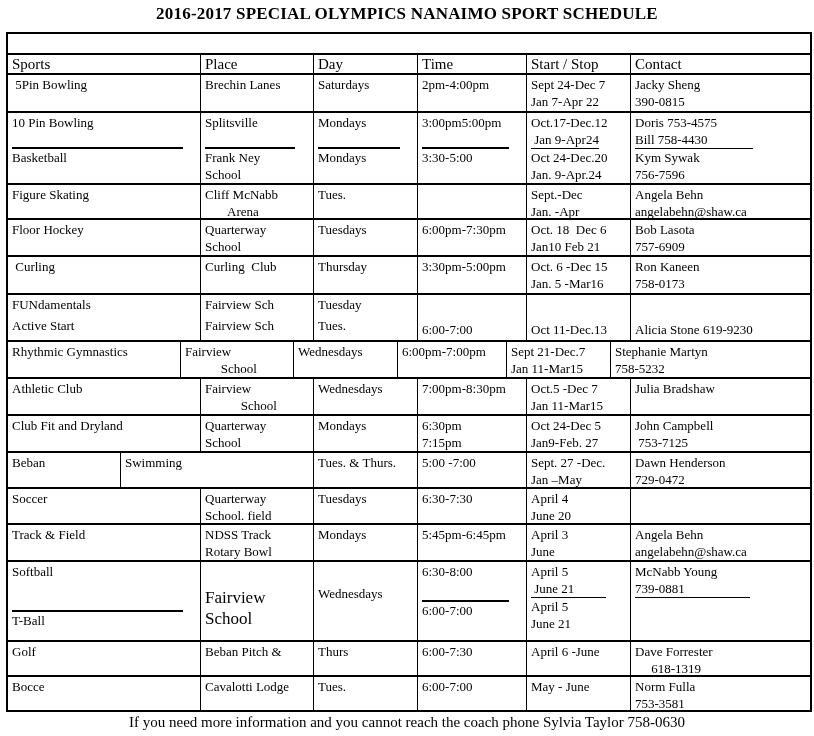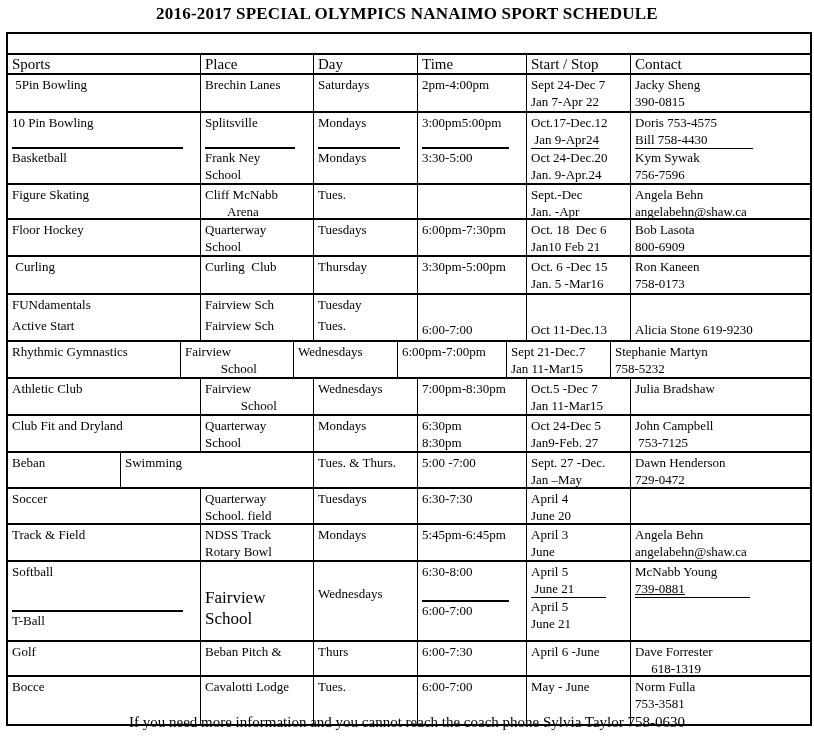--- a/index.html
+++ b/index.html
@@ -173,21 +173,21 @@
       </div>
       <div class="cell" style="width: 109px;">
         <div class="line">6:00pm-7:30pm</div>
       </div>
       <div class="cell" style="width: 104px;">
         <div class="line">Oct. 18  Dec 6</div>
         <div class="line">Jan10 Feb 21</div>
       </div>
       <div class="cell">
         <div class="line">Bob Lasota</div>
-        <div class="line">800-6909</div>
+        <div class="line">757-6909</div>
       </div>
     </div>
     <div class="trow" style="height: 38px;">
       <div class="cell" style="width: 193px;">
         <div class="line"> Curling</div>
       </div>
       <div class="cell" style="width: 113px;">
         <div class="line">Curling  Club</div>
       </div>
       <div class="cell" style="width: 104px;">
@@ -285,21 +285,21 @@
       </div>
       <div class="cell" style="width: 113px;">
         <div class="line">Quarterway</div>
         <div class="line">School</div>
       </div>
       <div class="cell" style="width: 104px;">
         <div class="line">Mondays</div>
       </div>
       <div class="cell" style="width: 109px;">
         <div class="line">6:30pm</div>
-        <div class="line">8:30pm</div>
+        <div class="line">7:15pm</div>
       </div>
       <div class="cell" style="width: 104px;">
         <div class="line">Oct 24-Dec 5</div>
         <div class="line">Jan9-Feb. 27</div>
       </div>
       <div class="cell">
         <div class="line">John Campbell</div>
         <div class="line"> 753-7125</div>
       </div>
     </div>
@@ -391,21 +391,21 @@
         <div class="line">6:00-7:00</div>
       </div>
       <div class="cell" style="width: 104px;">
         <div class="line">April 5</div>
         <div class="line"><div class="ul" style="padding-right: 32px;"> June 21</div></div>
         <div class="line">April 5</div>
         <div class="line">June 21</div>
       </div>
       <div class="cell">
         <div class="line">McNabb Young</div>
-        <div class="line"><div class="ul" style="padding-right: 65px; text-decoration: underline;">739-0881</div></div>
+        <div class="line"><div class="ul" style="padding-right: 65px;">739-0881</div></div>
       </div>
     </div>
     <div class="trow" style="height: 35px;">
       <div class="cell" style="width: 193px;">
         <div class="line">Golf</div>
       </div>
       <div class="cell" style="width: 113px;">
         <div class="line">Beban Pitch &amp;</div>
       </div>
       <div class="cell" style="width: 104px;">
@@ -415,21 +415,21 @@
         <div class="line">6:00-7:30</div>
       </div>
       <div class="cell" style="width: 104px;">
         <div class="line">April 6 -June</div>
       </div>
       <div class="cell">
         <div class="line">Dave Forrester</div>
         <div class="line">     618-1319</div>
       </div>
     </div>
-    <div class="trow" style="height: 49px;">
+    <div class="trow" style="height: 35px;">
       <div class="cell" style="width: 193px;">
         <div class="line">Bocce</div>
       </div>
       <div class="cell" style="width: 113px;">
         <div class="line">Cavalotti Lodge</div>
       </div>
       <div class="cell" style="width: 104px;">
         <div class="line">Tues.</div>
       </div>
       <div class="cell" style="width: 109px;">

